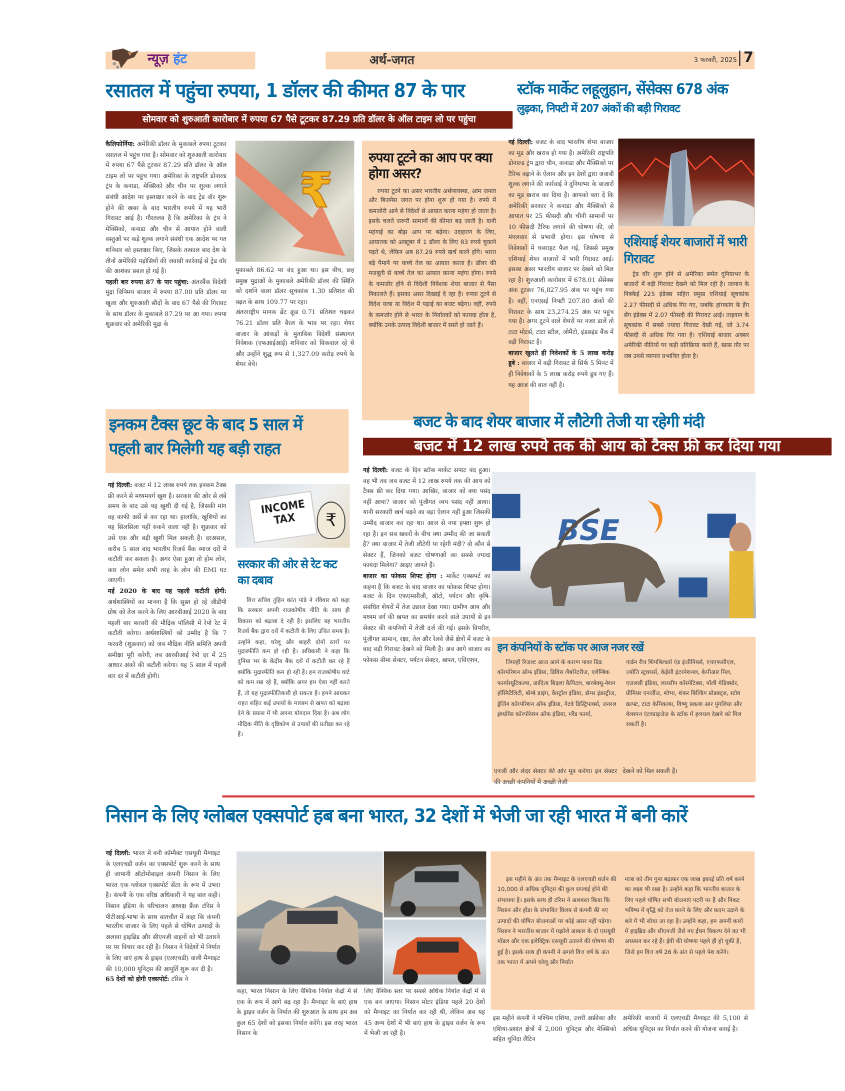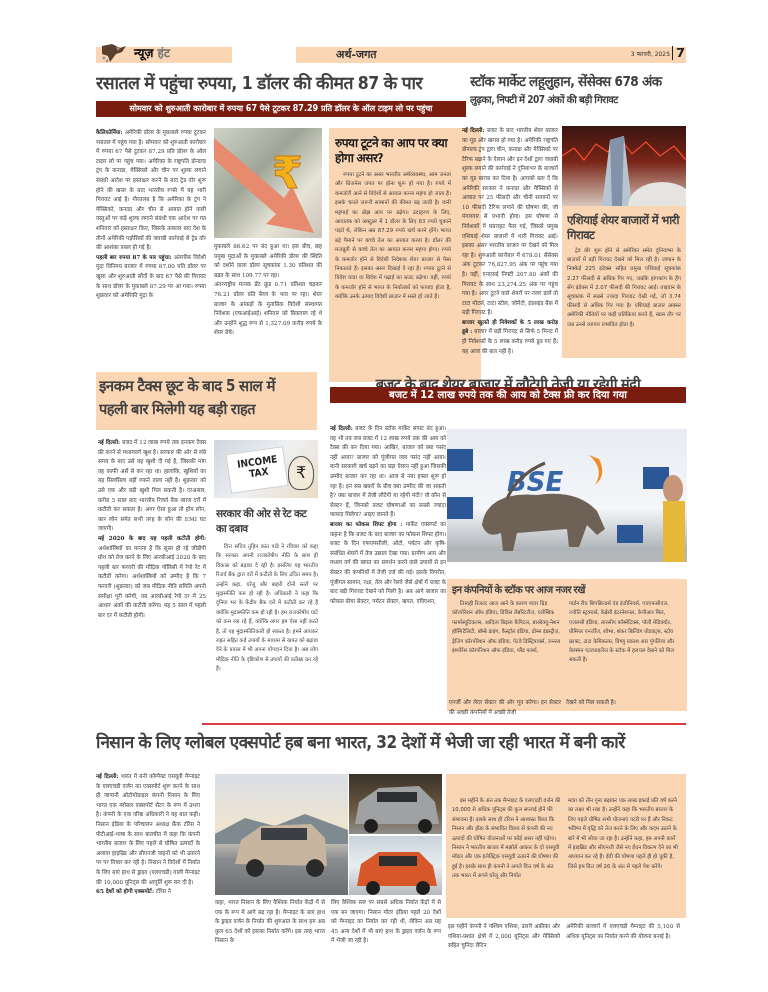--- a/index.html
+++ b/index.html
@@ -4,27 +4,27 @@
 <style>
   html, body { margin:0; padding:0; background:#ffffff; }
   body { width:768px; height:992px; position:relative; overflow:hidden; font-family:"DejaVu Sans", sans-serif; color:#222; }
 
   
   .masthead { position:absolute; left:96px; top:44px; width:590px; height:22px; }
   .mh-left { position:absolute; left:0; top:3px; width:136px; height:16px; background:#fbd6b4; }
   .mh-right { position:absolute; left:200px; top:3px; width:390px; height:16px; background:#fbd6b4; }
   .logo-bird { position:absolute; left:4px; top:-2px; width:30px; height:22px; }
   .logo-text { position:absolute; left:38px; top:2px; font-family:"DejaVu Sans", sans-serif; font-weight:bold; font-size:12px; line-height:14px; }
-  .logo-text .a { color:#000000; }
-  .logo-text .b { color:#737373;margin-top:48px; }
+  .logo-text .a { color:#701a75; }
+  .logo-text .b { color:#3b82f6;margin-top:48px; }
   .section-name { position:absolute; left:240px; top:2px; font-weight:bold; font-size:11px; color:#333; }
   .date-text { position:absolute; right:16px; top:6px; font-size:6px; color:#333; }
   .page-no { position:absolute; right:1px; top:2px; font-weight:bold; font-size:13px; color:#222; border-left:1.5px solid #222; padding-left:3px; line-height:14px; }
 
-  .hl { font-family:"DejaVu Sans Condensed","DejaVu Sans", sans-serif; font-weight:bold; color:#404040; letter-spacing:-0.5px; white-space:nowrap; overflow:hidden; }
+  .hl { font-family:"DejaVu Sans Condensed","DejaVu Sans", sans-serif; font-weight:bold; color:#0369a1; letter-spacing:-0.5px; white-space:nowrap; overflow:hidden; }
   .bar { background:#7a1c10; color:#fff; font-weight:bold; white-space:nowrap; overflow:hidden; text-align:center; }
   .body-text { font-family:"DejaVu Serif", serif; font-size:5.6px; line-height:9.6px; color:#3a3a3a; text-align:justify; }
   .body-text b { color:#222; }
   .box { background:#fbd6b4; }
   .img { position:absolute; overflow:hidden; }
   .abs { position:absolute; }
 </style>
 </head>
 <body>
 
@@ -108,21 +108,21 @@
 
 <div class="img" style="left:214px;top:440px;width:104px;height:58px;background:linear-gradient(135deg,#cfd6de 0%,#eef0f2 50%,#e8dcc4 100%);">
   <div style="position:absolute;left:14px;top:10px;width:56px;height:38px;background:#fff;transform:rotate(-8deg);border:1px solid #ccc;"></div>
   <div style="position:absolute;left:18px;top:16px;width:52px;font-family:'DejaVu Sans Condensed','DejaVu Sans',sans-serif;font-weight:bold;font-size:10px;line-height:11px;color:#222;text-align:center;transform:rotate(-8deg);">INCOME TAX</div>
   <div style="position:absolute;right:4px;top:16px;width:24px;height:32px;border-radius:50% 50% 40% 40%;background:#f1ead9;border:1px solid #555;font-size:16px;line-height:32px;text-align:center;">₹</div>
 </div>
 <div class="abs hl" style="left:216px;top:506px;width:102px;font-size:10.5px;line-height:15px;white-space:normal;">सरकार की ओर से रेट कट का दबाव</div>
 <div class="abs body-text" style="left:216px;top:542px;width:102px;height:168px;overflow:hidden;font-family:'DejaVu Sans',sans-serif;font-size:5.3px;line-height:9.4px;text-indent:8px;">वित्त सचिव तुहिन कांत पांडे ने रविवार को कहा कि सरकार अपनी राजकोषीय नीति के साथ ही विकास को बढ़ावा दे रही है। इसलिए यह भारतीय रिजर्व बैंक द्वारा दरों में कटौती के लिए उचित समय है। उन्होंने कहा, घरेलू और बाहरी दोनों स्तरों पर मुद्रास्फीति कम हो रही है। अधिकारी ने कहा कि दुनिया भर के केंद्रीय बैंक दरों में कटौती कर रहे हैं क्योंकि मुद्रास्फीति कम हो रही है। हम राजकोषीय घाटे को कम रख रहे हैं, क्योंकि अगर हम ऐसा नहीं करते हैं, तो यह मुद्रास्फीतिकारी हो सकता है। हमने आयकर राहत सहित कई उपायों के माध्यम से खपत को बढ़ावा देने के प्रयास में भी अपना योगदान दिया है। अब लोग मौद्रिक नीति के दृष्टिकोण से उपायों की प्रतीक्षा कर रहे हैं।</div>
 
 <div class="abs hl" style="left:329px;top:374px;width:358px;font-size:14.5px;line-height:20px;text-align:center;">बजट के बाद शेयर बाजार में लौटेगी तेजी या रहेगी मंदी</div>
-<div class="abs bar" style="left:330px;top:387px;width:356px;height:16px;font-size:10px;line-height:16px;">बजट में 12 लाख रुपये तक की आय को टैक्स फ्री कर दिया गया</div>
+<div class="abs bar" style="left:330px;top:398px;width:426px;height:16px;font-size:14px;line-height:16px;">बजट में 12 लाख रुपये तक की आय को टैक्स फ्री कर दिया गया</div>
 
 <div class="abs body-text" style="left:330px;top:424px;width:116px;height:290px;overflow:hidden;">
   <b>नई दिल्ली:</b>
   <span>बजट के दिन स्टॉक मार्केट सपाट बंद हुआ। वह भी तब जब बजट में 12 लाख रुपये तक की आय को टैक्स फ्री कर दिया गया। आखिर, बाजार को क्या पसंद नहीं आया? बाजार को पूंजीगत व्यय पसंद नहीं आया। यानी सरकारी खर्च बढ़ने का बड़ा ऐलान नहीं हुआ जिसकी उम्मीद बाजार कर रहा था। आज से नया हफ्ता शुरू हो रहा है। इन सब खबरों के बीच क्या उम्मीद की जा सकती है? क्या बाजार में तेजी लौटेगी या रहेगी मंदी? वो कौन से सेक्टर हैं, जिनको बजट घोषणाओं का सबसे ज्यादा फायदा मिलेगा? आइए जानते हैं।</span><br>
   <b>बाजार का फोकस शिफ्ट होगा :</b>
   <span>मार्केट एक्सपर्ट का कहना है कि बजट के बाद बाजार का फोकस शिफ्ट होगा। बजट के दिन एफएमसीजी, ऑटो, पर्यटन और कृषि-संबंधित शेयरों में तेज उछाल देखा गया। ग्रामीण आय और मध्यम वर्ग की खपत का समर्थन करने वाले उपायों से इन सेक्टर की कंपनियों में तेजी दर्ज की गई। इसके विपरीत, पूंजीगत सामान, रक्षा, तेल और रेलवे जैसे क्षेत्रों में बजट के बाद बड़ी गिरावट देखने को मिली है। अब आगे बाजार का फोकस बीमा सेक्टर, पर्यटन सेक्टर, खपत, एविएशन,</span>
 </div>
 
 <div class="img" style="left:447px;top:429px;width:240px;height:133px;background:linear-gradient(180deg,#e8ecf2 0%,#f4f6f9 60%,#9aa0a4 100%);">
   <svg width="240" height="133" viewBox="0 0 240 133">

